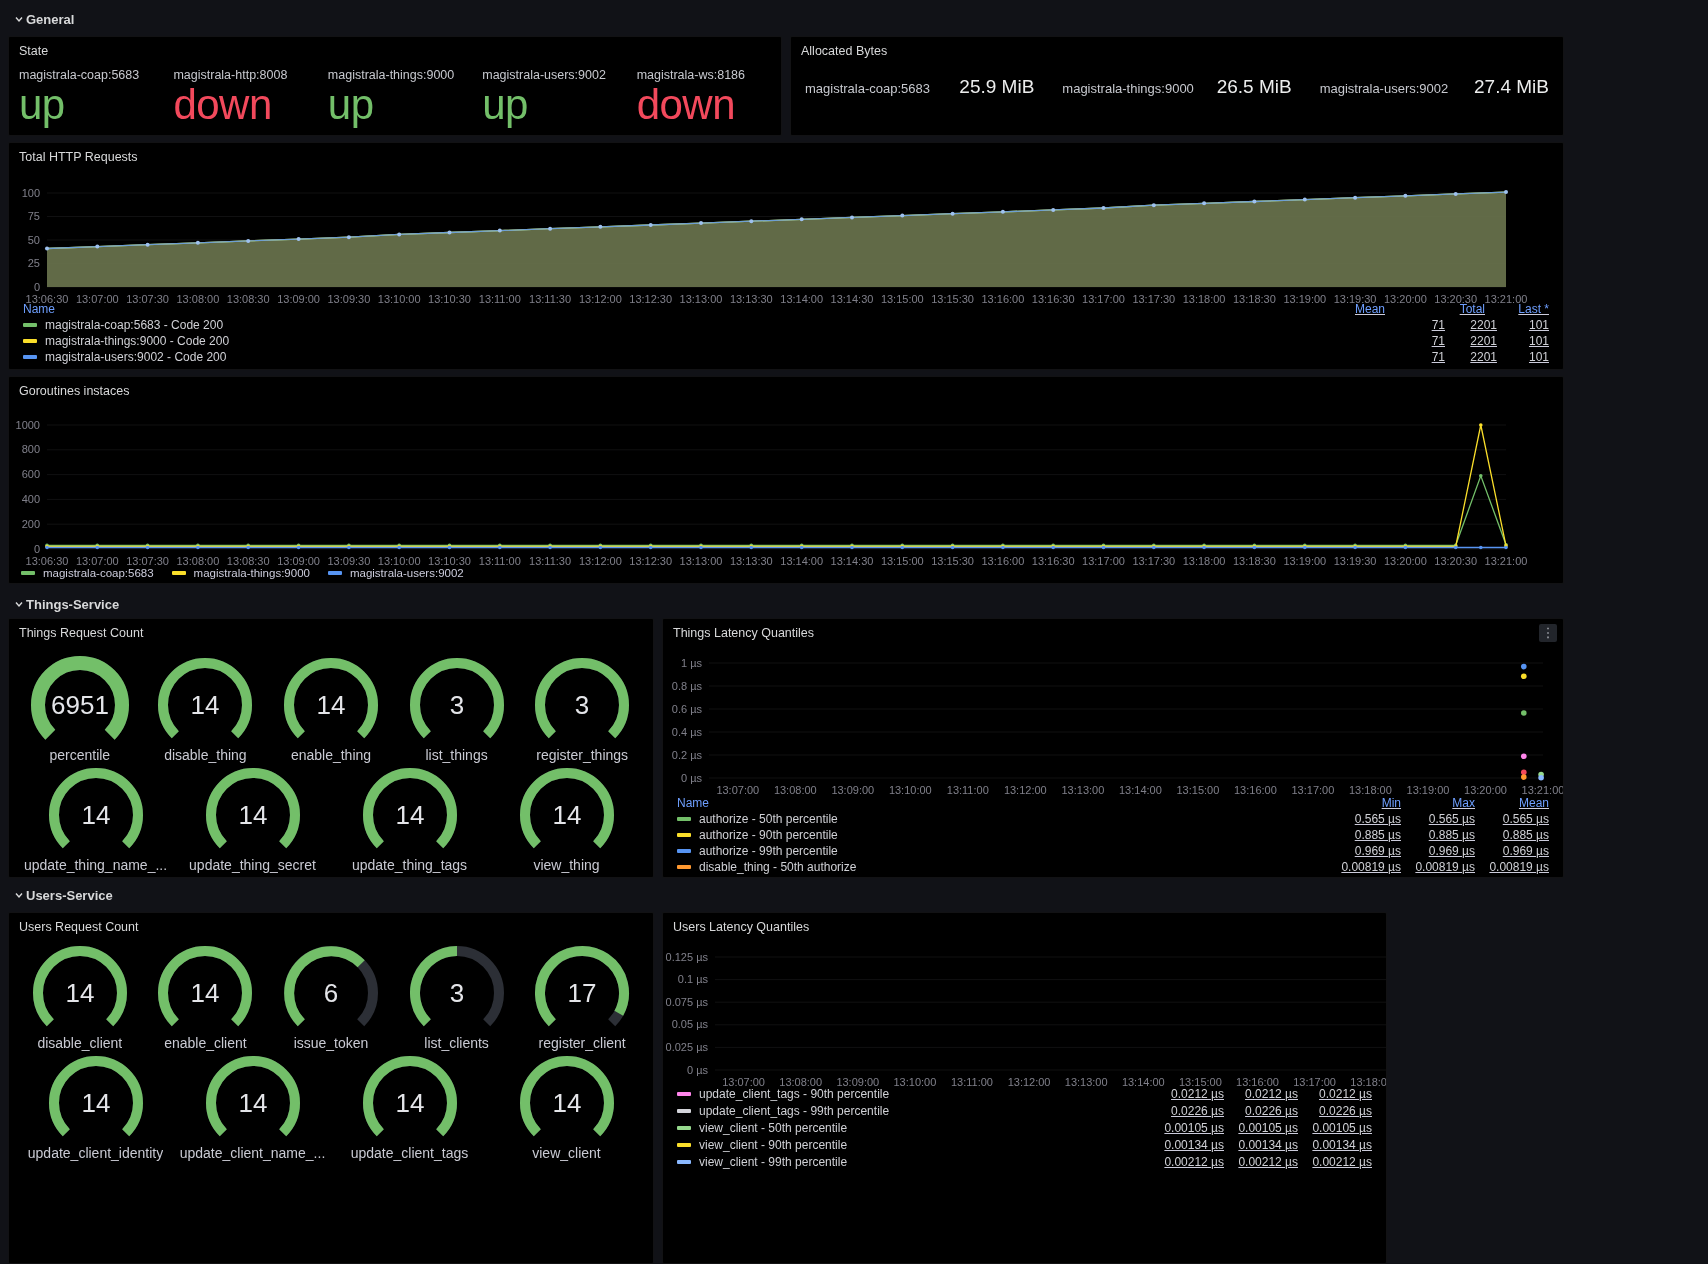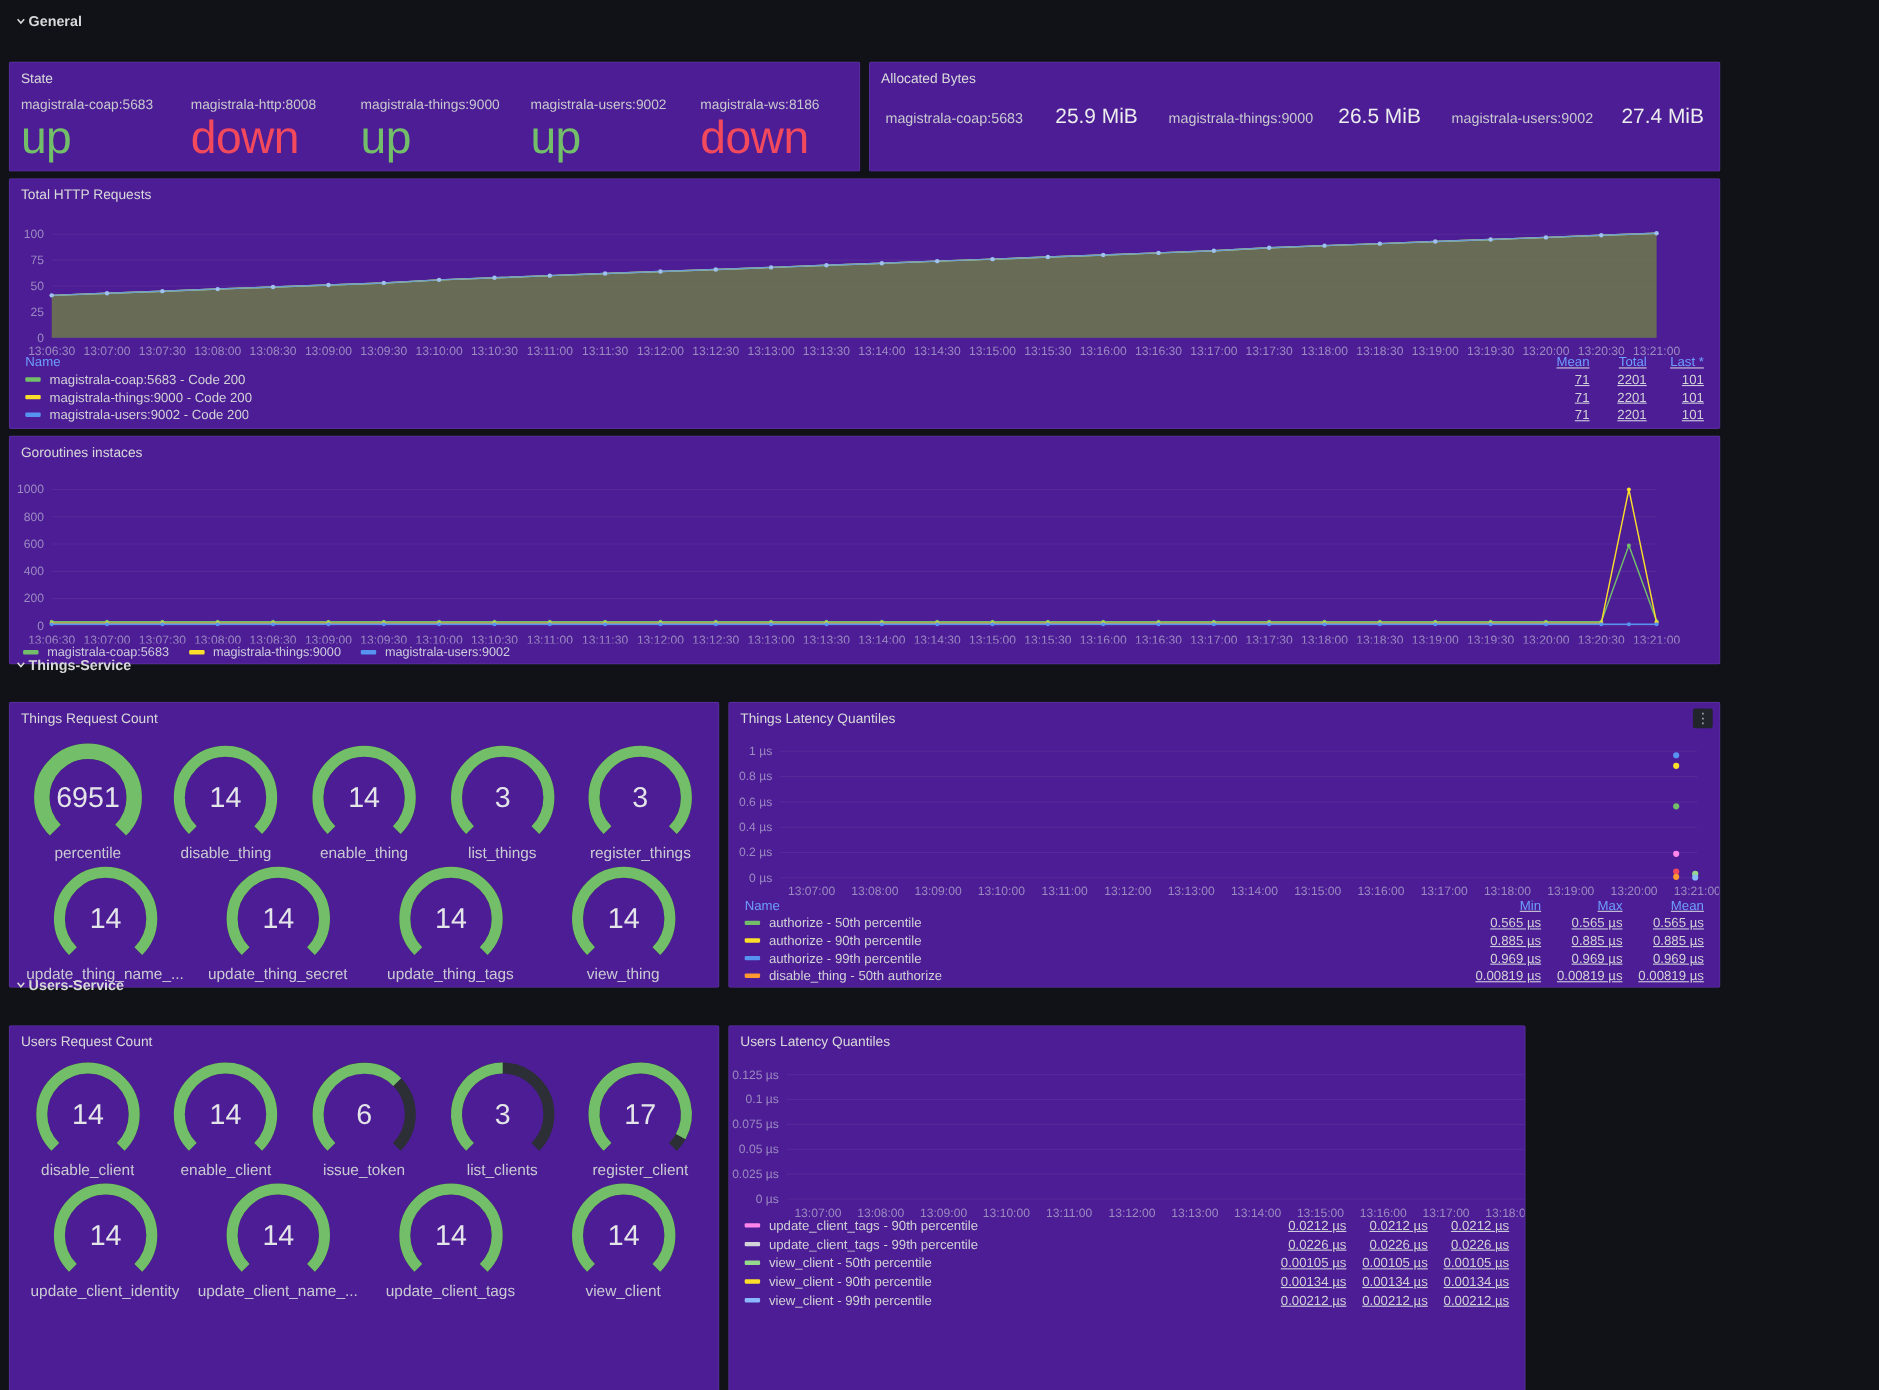--- a/index.html
+++ b/index.html
@@ -1,22 +1,22 @@
 <!DOCTYPE html>
 <html><head>
 <meta charset="utf-8">
 <style>
   html,body{margin:0;padding:0;background:#111217;}
   .dashboard{position:relative;width:1708px;height:1264px;overflow:hidden;
     font-family:"Liberation Sans",sans-serif;color:#ccccdc;background:#111217;}
   .section-header{position:absolute;display:flex;align-items:center;gap:2px;
     font-size:13px;font-weight:600;color:#d8d9da;cursor:pointer;height:18px;}
   .chev{display:inline-flex;align-items:center;}
-  .panel{position:absolute;background:#4c1d95;border:1px solid rgba(204,204,220,0.09);
-    border-radius:2px;box-sizing:border-box;overflow:hidden;margin-top:20px;}
+  .panel{position:absolute;background:#000000;border:1px solid rgba(204,204,220,0.09);
+    border-radius:2px;box-sizing:border-box;overflow:hidden;}
   .panel-title{padding:7px 10px 0 10px;font-size:12.5px;font-weight:500;color:#d8d9da;
     white-space:nowrap;cursor:pointer;}
   
   .stats-row{display:flex;margin-top:4px;}
   .stat{flex:1;display:flex;flex-direction:column;align-items:flex-start;padding:6px 10px 0 10px;}
   .stat-name{font-size:12.5px;color:#c7c9cf;margin-bottom:0px;white-space:nowrap;}
   .stat-big{font-size:42px;font-weight:500;line-height:1.1;letter-spacing:-0.5px;}
   .alloc-row{display:flex;margin-top:18px;}
   .alloc-stat{flex:1;display:flex;align-items:baseline;justify-content:space-between;padding:0 14px;}
   .alloc-name{font-size:13px;color:#c7c9cf;white-space:nowrap;}
@@ -179,22 +179,22 @@
         <circle cx="1342.1" cy="14.7" r="2" fill="#9EC1EF"></circle>
         <circle cx="1392.4" cy="12.8" r="2" fill="#9EC1EF"></circle>
         <circle cx="1442.7" cy="10.9" r="2" fill="#9EC1EF"></circle>
         <circle cx="1493.0" cy="9.1" r="2" fill="#9EC1EF"></circle>
       </svg>
     <div class="legend" style="top:158px;" id="http-legend">
         <div class="legend-row">
           <span class="legend-name lk">Name</span>
           <span class="legend-cols">
             <span class="legend-col lk" style="width: 52px;">Mean</span>
-            <span class="legend-col lk" style="width: 52px;">Total</span>
-            <span class="legend-col lk" style="width: 52px;">Last *</span>
+            <span class="legend-col lk" style="width: 52px; padding-left: 48px;">Total</span>
+            <span class="legend-col lk" style="width: 52px; padding-left: 12px;">Last *</span>
           </span>
         </div>
         <div class="legend-row">
           <span class="swatch" style="background: rgb(115, 191, 105);"></span>
           <span class="legend-name">magistrala-coap:5683 - Code 200</span>
           <span class="legend-cols">
             <span class="legend-col" style="width: 52px;">71</span>
             <span class="legend-col" style="width: 52px;">2201</span>
             <span class="legend-col" style="width: 52px;">101</span>
           </span>

